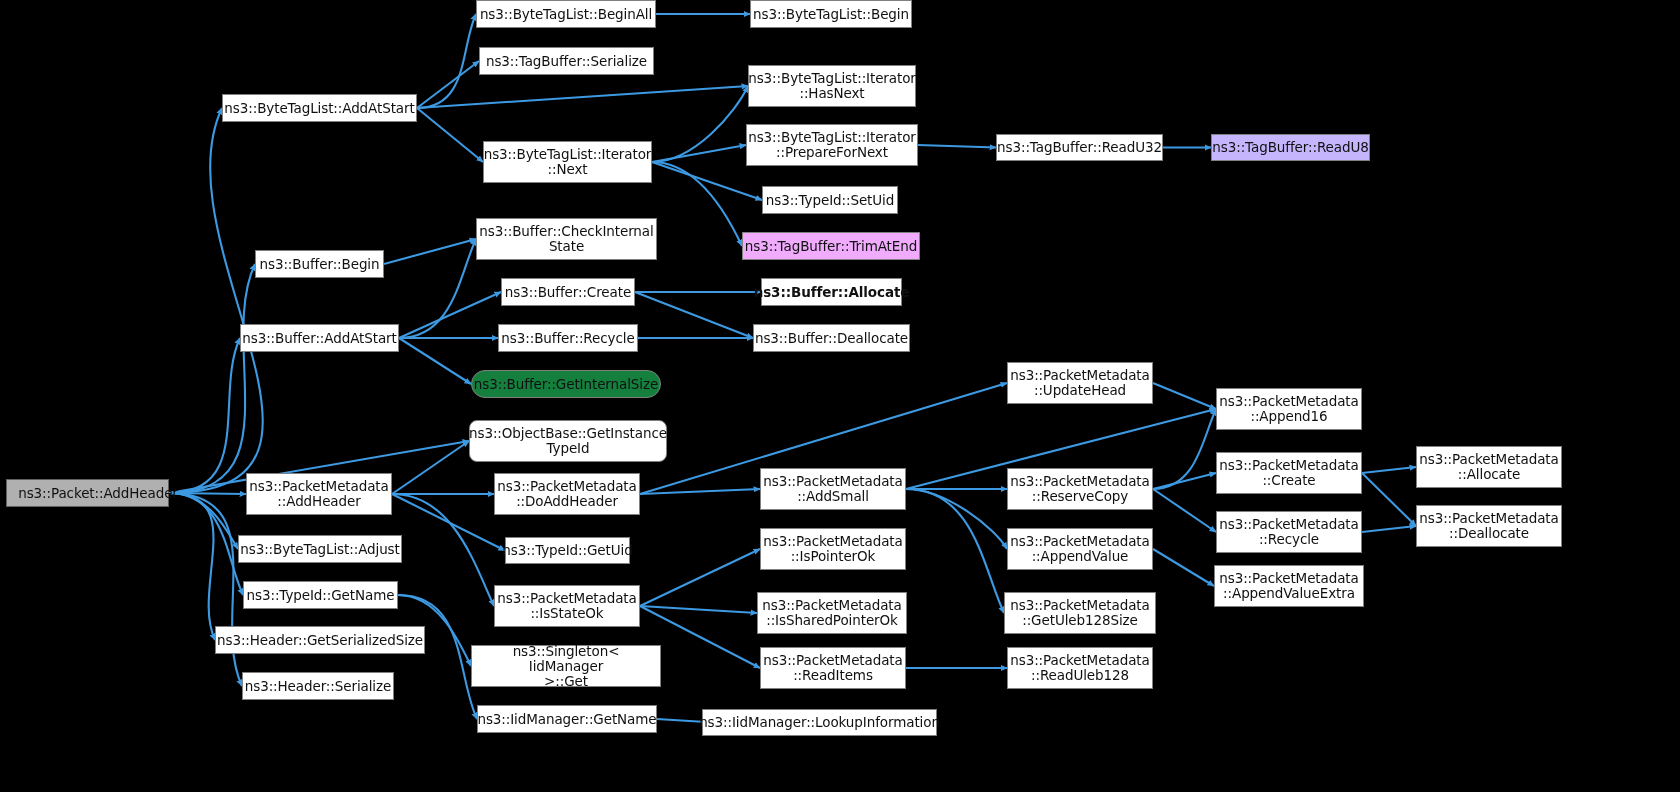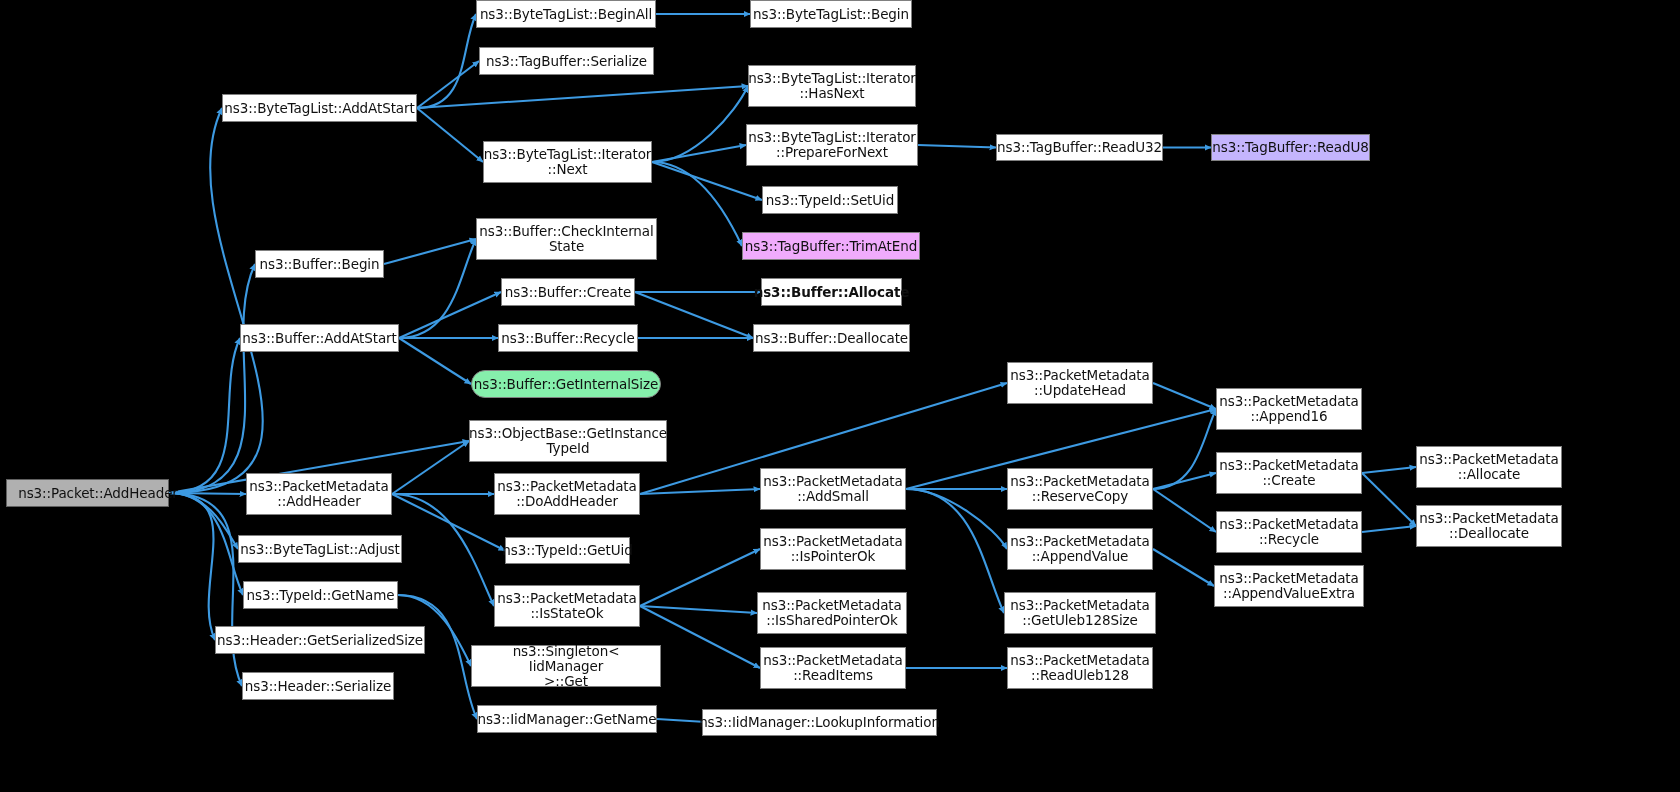--- a/index.html
+++ b/index.html
@@ -124,24 +124,24 @@
     <div class="node" style="left: 762px; top: 186px; width: 136px; height: 28px; background: rgb(255, 255, 255); border-color: rgb(128, 128, 128);">ns3::TypeId::SetUid</div>
     <div class="node" style="left: 742px; top: 232px; width: 178px; height: 28px; background: #f0abfc; border-color: rgb(128, 128, 128);">ns3::TagBuffer::TrimAtEnd</div>
     <div class="node" style="left: 996px; top: 134px; width: 167px; height: 27px; background: rgb(255, 255, 255); border-color: rgb(128, 128, 128);">ns3::TagBuffer::ReadU32</div>
     <div class="node" style="left: 1211px; top: 134px; width: 159px; height: 27px; background: #c4b5fd; border-color: rgb(128, 128, 128);">ns3::TagBuffer::ReadU8</div>
     <div class="node" style="left: 255px; top: 250px; width: 129px; height: 28px; background: rgb(255, 255, 255); border-color: rgb(128, 128, 128);">ns3::Buffer::Begin</div>
     <div class="node" style="left: 240px; top: 324px; width: 159px; height: 28px; background: rgb(255, 255, 255); border-color: rgb(128, 128, 128);">ns3::Buffer::AddAtStart</div>
     <div class="node" style="left: 476px; top: 218px; width: 181px; height: 42px; background: rgb(255, 255, 255); border-color: rgb(128, 128, 128);">ns3::Buffer::CheckInternal
 State</div>
     <div class="node" style="left: 501px; top: 278px; width: 134px; height: 28px; background: rgb(255, 255, 255); border-color: rgb(128, 128, 128);">ns3::Buffer::Create</div>
     <div class="node" style="left: 498px; top: 324px; width: 140px; height: 28px; background: rgb(255, 255, 255); border-color: rgb(128, 128, 128);">ns3::Buffer::Recycle</div>
-    <div class="node" style="left: 471px; top: 370px; width: 190px; height: 28px; background: #86efac; border-color: rgb(128, 128, 128); border-radius: 14px;">ns3::Buffer::GetInternalSize</div>
+    <div class="node" style="left: 471px; top: 370px; width: 190px; height: 28px; background: #15803d; border-color: rgb(128, 128, 128); border-radius: 14px;">ns3::Buffer::GetInternalSize</div>
     <div class="node" style="left: 761px; top: 278px; width: 141px; height: 28px; background: rgb(255, 255, 255); border-color: rgb(128, 128, 128); font-weight: bold;">ns3::Buffer::Allocate</div>
     <div class="node" style="left: 753px; top: 324px; width: 157px; height: 28px; background: rgb(255, 255, 255); border-color: rgb(128, 128, 128);">ns3::Buffer::Deallocate</div>
-    <div class="node" style="left: 469px; top: 420px; width: 198px; height: 42px; background: rgb(255, 255, 255); border-color: rgb(128, 128, 128);">ns3::ObjectBase::GetInstance
+    <div class="node" style="left: 469px; top: 420px; width: 198px; height: 42px; background: rgb(255, 255, 255); border-color: rgb(128, 128, 128); border-radius: 8px;">ns3::ObjectBase::GetInstance
 TypeId</div>
     <div class="node" style="left: 246px; top: 473px; width: 146px; height: 42px; background: rgb(255, 255, 255); border-color: rgb(128, 128, 128);">ns3::PacketMetadata
 ::AddHeader</div>
     <div class="node" style="left: 238px; top: 535px; width: 164px; height: 28px; background: rgb(255, 255, 255); border-color: rgb(128, 128, 128);">ns3::ByteTagList::Adjust</div>
     <div class="node" style="left: 243px; top: 581px; width: 155px; height: 28px; background: rgb(255, 255, 255); border-color: rgb(128, 128, 128);">ns3::TypeId::GetName</div>
     <div class="node" style="left: 215px; top: 626px; width: 210px; height: 28px; background: rgb(255, 255, 255); border-color: rgb(128, 128, 128);">ns3::Header::GetSerializedSize</div>
     <div class="node" style="left: 242px; top: 672px; width: 152px; height: 28px; background: rgb(255, 255, 255); border-color: rgb(128, 128, 128);">ns3::Header::Serialize</div>
     <div class="node" style="left: 494px; top: 473px; width: 146px; height: 42px; background: rgb(255, 255, 255); border-color: rgb(128, 128, 128);">ns3::PacketMetadata
 ::DoAddHeader</div>
     <div class="node" style="left: 505px; top: 537px; width: 125px; height: 27px; background: rgb(255, 255, 255); border-color: rgb(128, 128, 128);">ns3::TypeId::GetUid</div>

